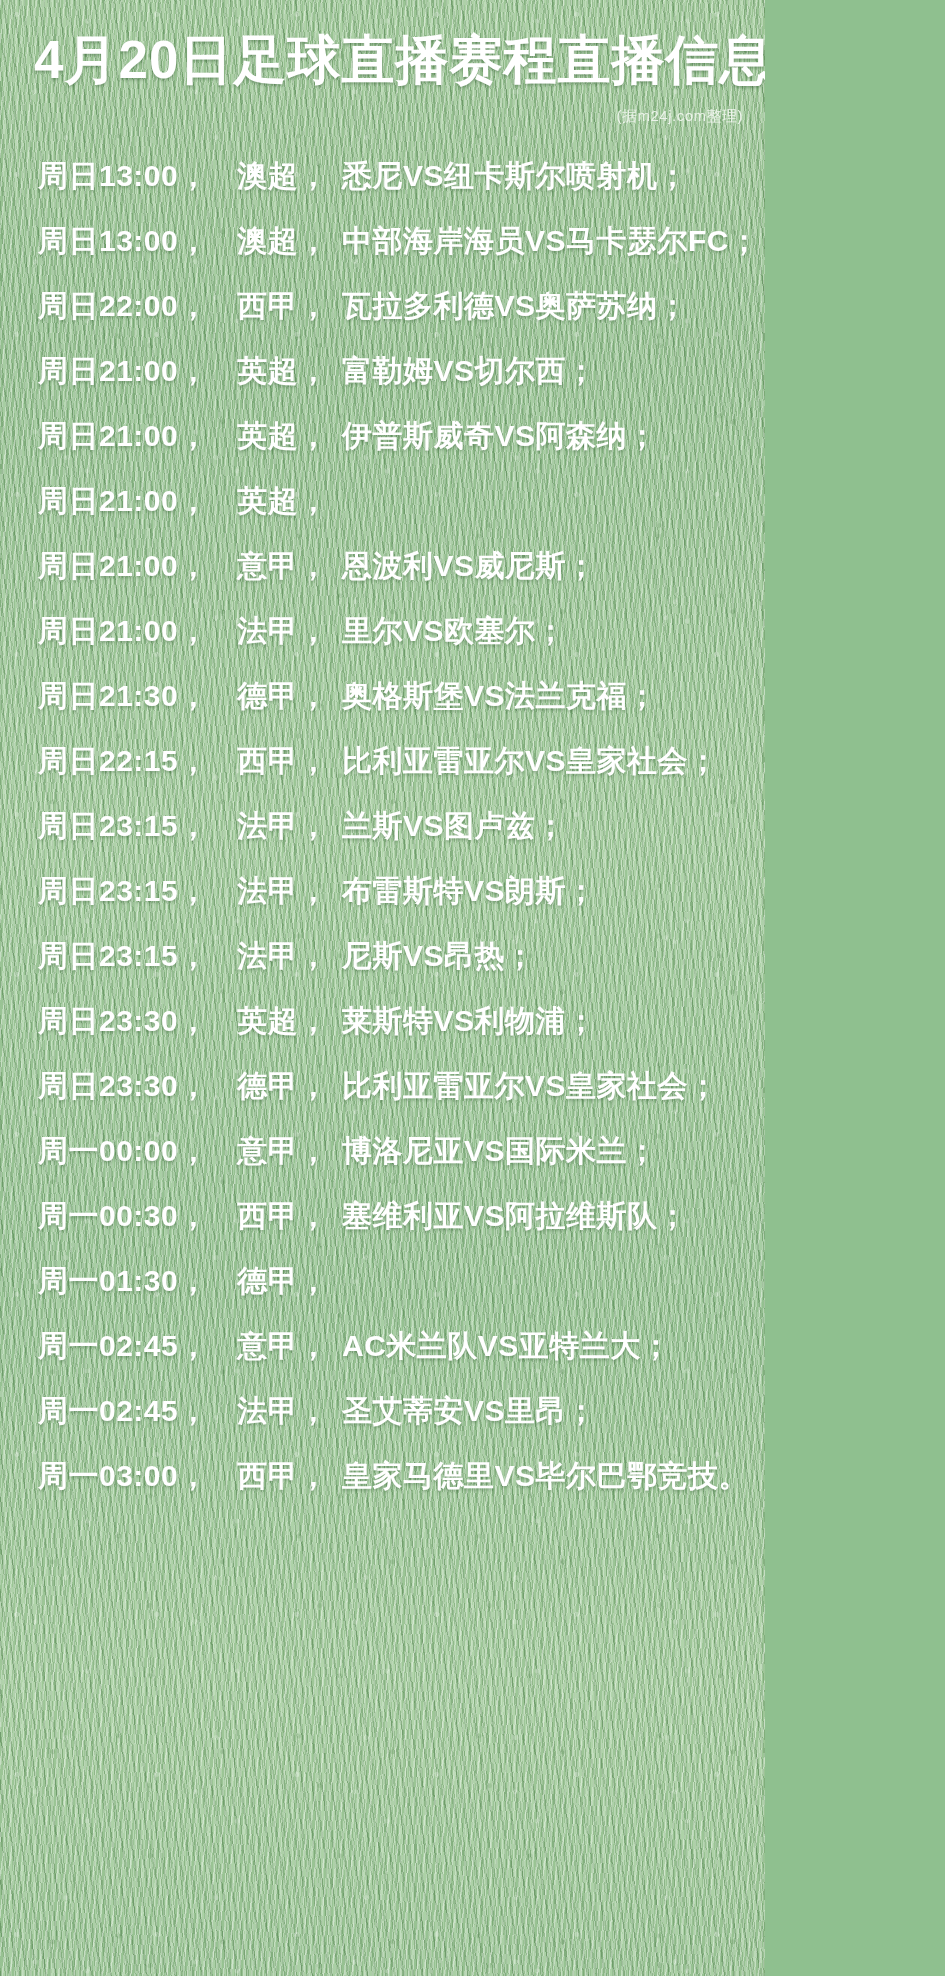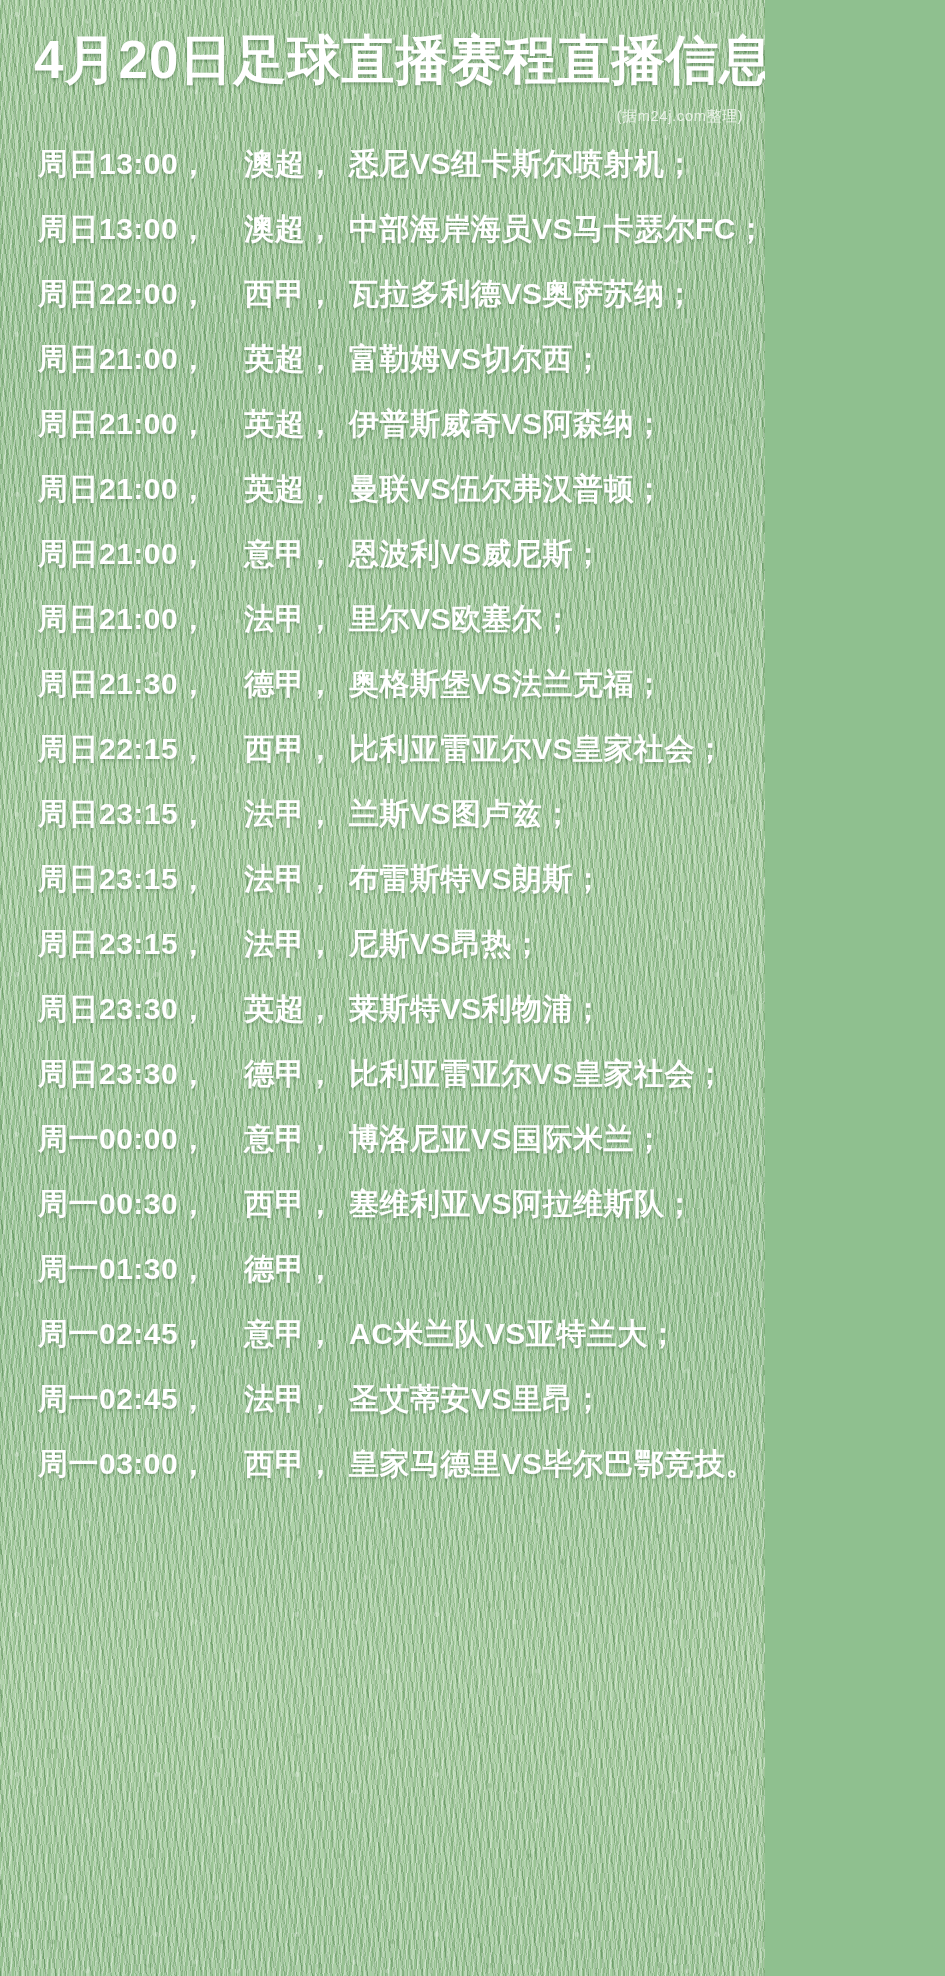--- a/index.html
+++ b/index.html
@@ -73,36 +73,35 @@
   }
 
   
   .match-list {
     margin: 18px 0 0 0;
     padding: 0 18px 0 38px;
     list-style: none;
   }
   .match-row {
     display: flex;
-    align-items: flex-start;
+    align-items: center;
     height: 65px;
     color: #ffffff;
     font-size: 30px;
     font-weight: bold;
     letter-spacing: 0.5px;
     text-shadow: 0 2px 3px rgba(40,80,40,0.30);
     white-space: nowrap;
   }
   .m-time {
     min-width: 186px;
   }
   .m-league {
     min-width: 118px;
     text-align: center;
-    margin-left: 7px;
   }
   .m-teams {
     flex: 1;
   }
 </style>
 </head>
 <body>
 
 <div class="poster">
   <div class="content">
@@ -139,21 +138,20 @@
 
       <li class="match-row">
         <span class="m-time">周日21:00，</span>
         <span class="m-league">英超，</span>
         <span class="m-teams">伊普斯威奇VS阿森纳；</span>
       </li>
 
       <li class="match-row">
         <span class="m-time">周日21:00，</span>
         <span class="m-league">英超，</span>
-        <span class="m-teams">曼联VS伍尔弗汉普顿；</span>
       </li>
 
       <li class="match-row">
         <span class="m-time">周日21:00，</span>
         <span class="m-league">意甲，</span>
         <span class="m-teams">恩波利VS威尼斯；</span>
       </li>
 
       <li class="match-row">
         <span class="m-time">周日21:00，</span>

